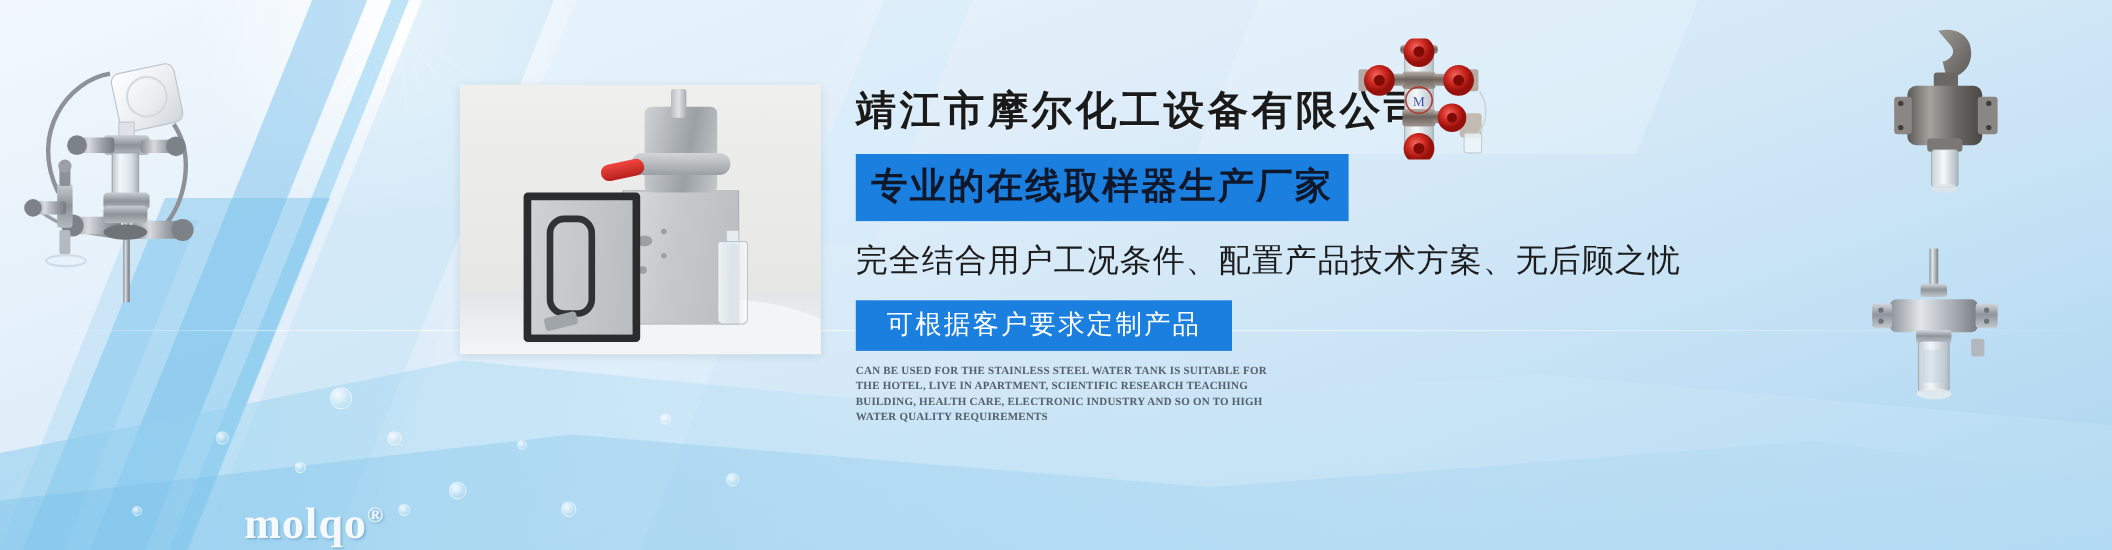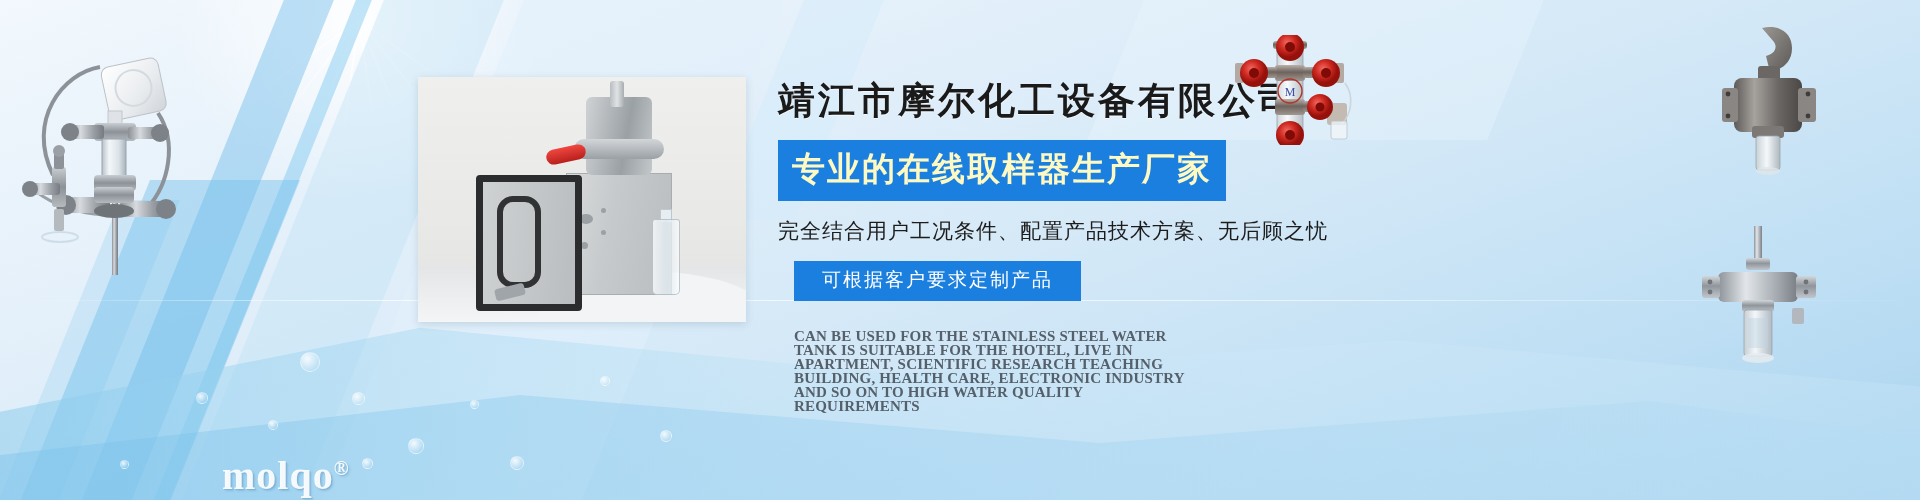--- a/index.html
+++ b/index.html
@@ -156,54 +156,54 @@
     font-size: 37px;
     letter-spacing: 3px;
     color: #1a1a1a;
     white-space: nowrap;
     margin: 0 0 14px 0;
     text-shadow: 0 1px 0 rgba(255,255,255,0.6);
   }
   #headline {
     display: inline-block;
     background: #1b7fe0;
-    color: #fef9c3;
+    color: #0f172a;
     font-weight: bold;
     font-size: 33px;
     letter-spacing: 2px;
     padding: 7px 14px 9px 14px;
     white-space: nowrap;
     margin: 0 0 16px 0;
   }
   #subline {
-    font-size: 21px;
+    font-size: 29px;
     letter-spacing: 1px;
     color: #1c1c1c;
     white-space: nowrap;
     margin: 0 0 16px 0;
   }
   #cta {
     display: inline-block;
     background: #1b7fe0;
     color: #ffffff;
-    font-size: 19px;
+    font-size: 24px;
     letter-spacing: 2px;
     padding: 6px 28px 8px 28px;
     white-space: nowrap;
-    margin: 0 0 12px 16px;
+    margin: 0 0 12px 0;
   }
   #fineprint {
     width: 395px;
     font-family: "Liberation Serif", serif;
     font-weight: bold;
-    font-size: 15px;
+    font-size: 10px;
     line-height: 14px;
     letter-spacing: 0.2px;
     color: #55606b;
-    margin: 16px;
+    margin: 0;
   }
 
   
   #equip-left { position: absolute; left: 8px; top: 25px; width: 190px; height: 250px; }
   #equip-cross { position: absolute; left: 1215px; top: 35px; width: 150px; height: 110px; }
   #equip-valve-top { position: absolute; left: 1700px; top: 22px; width: 140px; height: 160px; }
   #equip-valve-bottom { position: absolute; left: 1680px; top: 222px; width: 160px; height: 160px; }
 
   
   #watermark {

